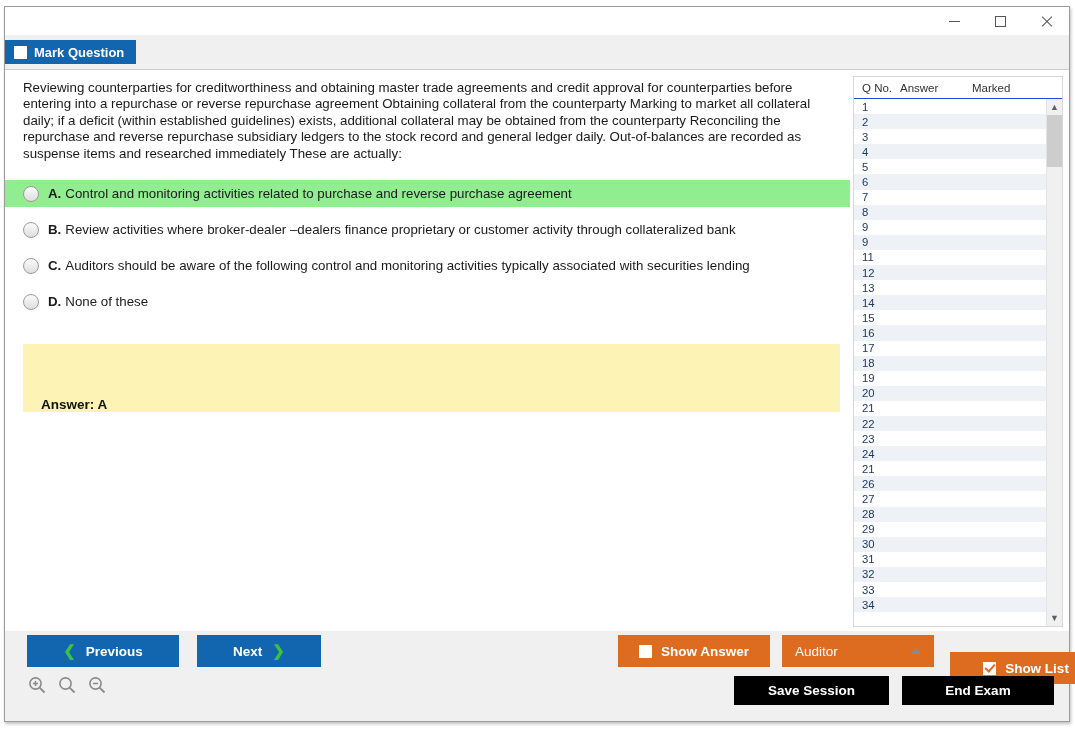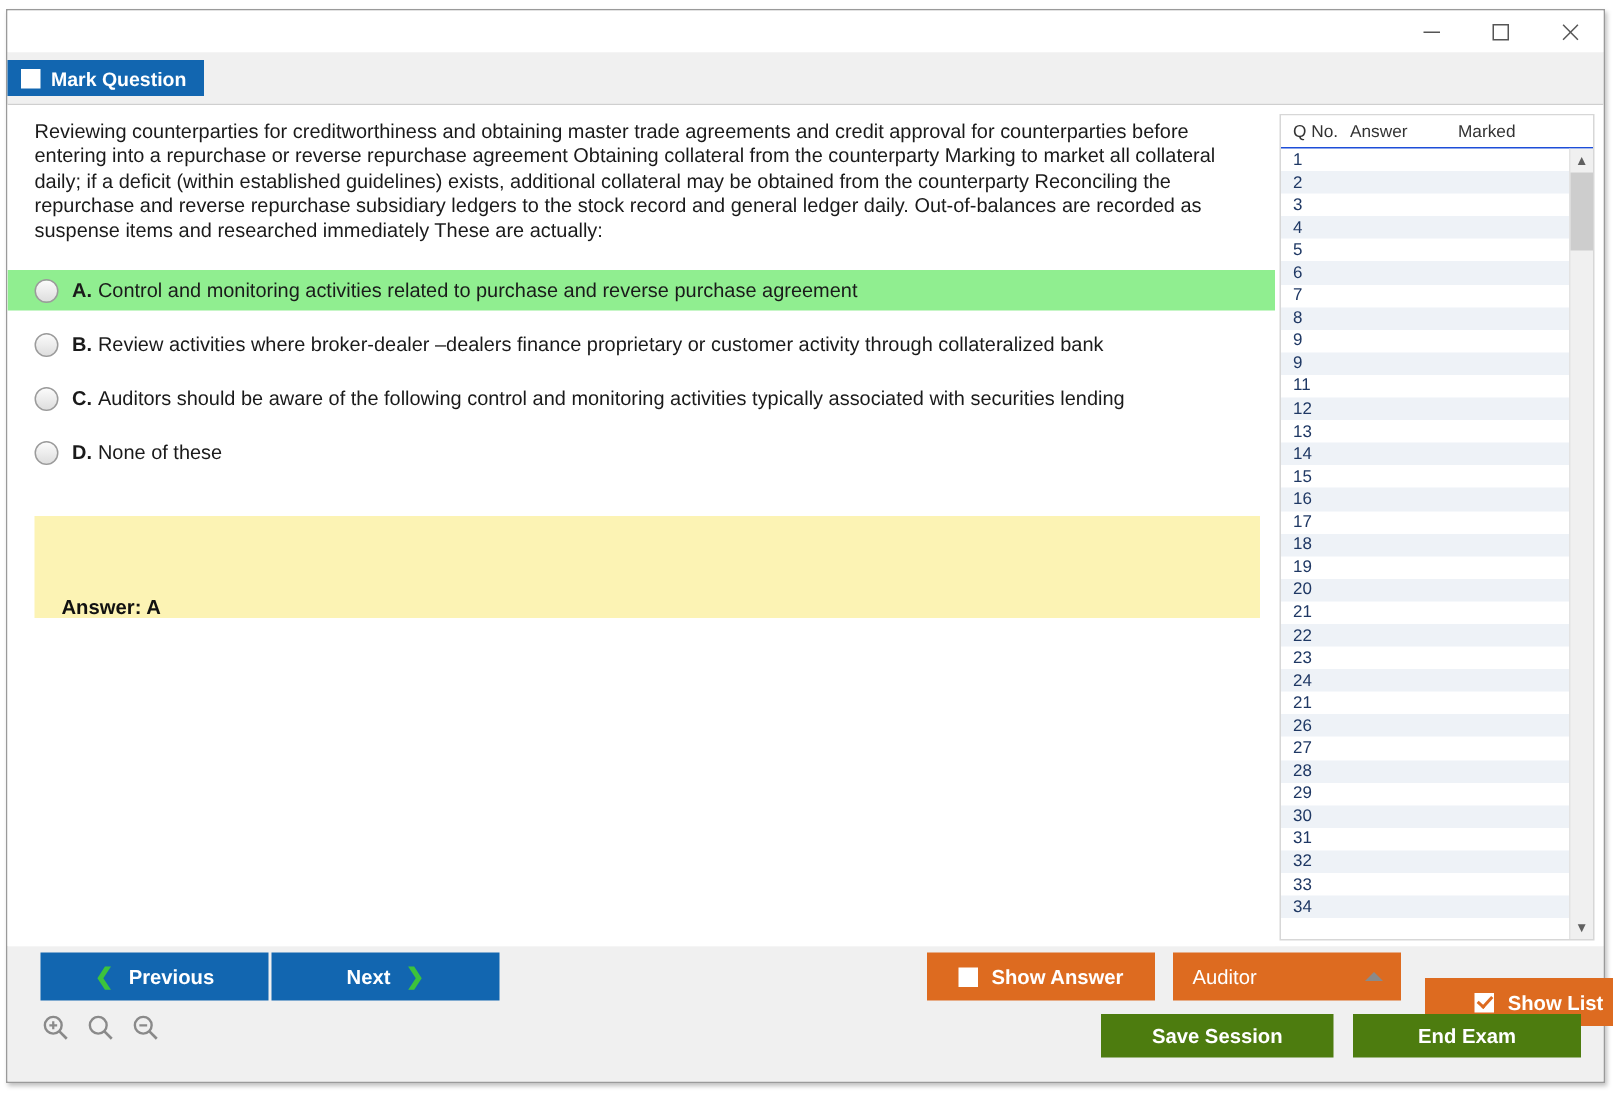--- a/index.html
+++ b/index.html
@@ -156,25 +156,25 @@
     position: relative; padding: 0;
   }
   .btn {
     border: none; cursor: pointer; color: #ffffff;
     font-size: 13.5px; font-weight: bold;
     display: flex; align-items: center; justify-content: center;
     font-family: "Liberation Sans", sans-serif;
   }
   .btn-blue { background: #1266b0; }
   .btn-orange { background: #dd6b20; margin-left: 48px; }
-  .btn-dark { background: #4d7c0f; }
+  .btn-dark { background: #000000; }
   .chev { color: #3cc33c; font-size: 15px; font-weight: bold; }
 
   .btn-prev { position: absolute; left: 22px; top: 4px; width: 152px; height: 32px; gap: 10px; }
-  .btn-next { position: absolute; left: 176px; top: 4px; width: 152px; height: 32px; gap: 10px; }
+  .btn-next { position: absolute; left: 192px; top: 4px; width: 124px; height: 32px; gap: 10px; }
   .btn-showanswer { position: absolute; left: 565px; top: 4px; width: 152px; height: 32px; gap: 9px; }
   .btn-review {
     position: absolute; left: 729px; top: 4px; width: 152px; height: 32px;
     justify-content: flex-start; padding-left: 13px; font-weight: normal;
   }
   .btn-showlist { position: absolute; left: 897px; top: 21px; width: 152px; height: 32px; gap: 9px; justify-content: center; }
   .btn-save { position: absolute; left: 729px; top: 45px; width: 155px; height: 29px; }
   .btn-end { position: absolute; left: 897px; top: 45px; width: 152px; height: 29px; }
   .caret-up {
     margin-left: auto; margin-right: 12px;

